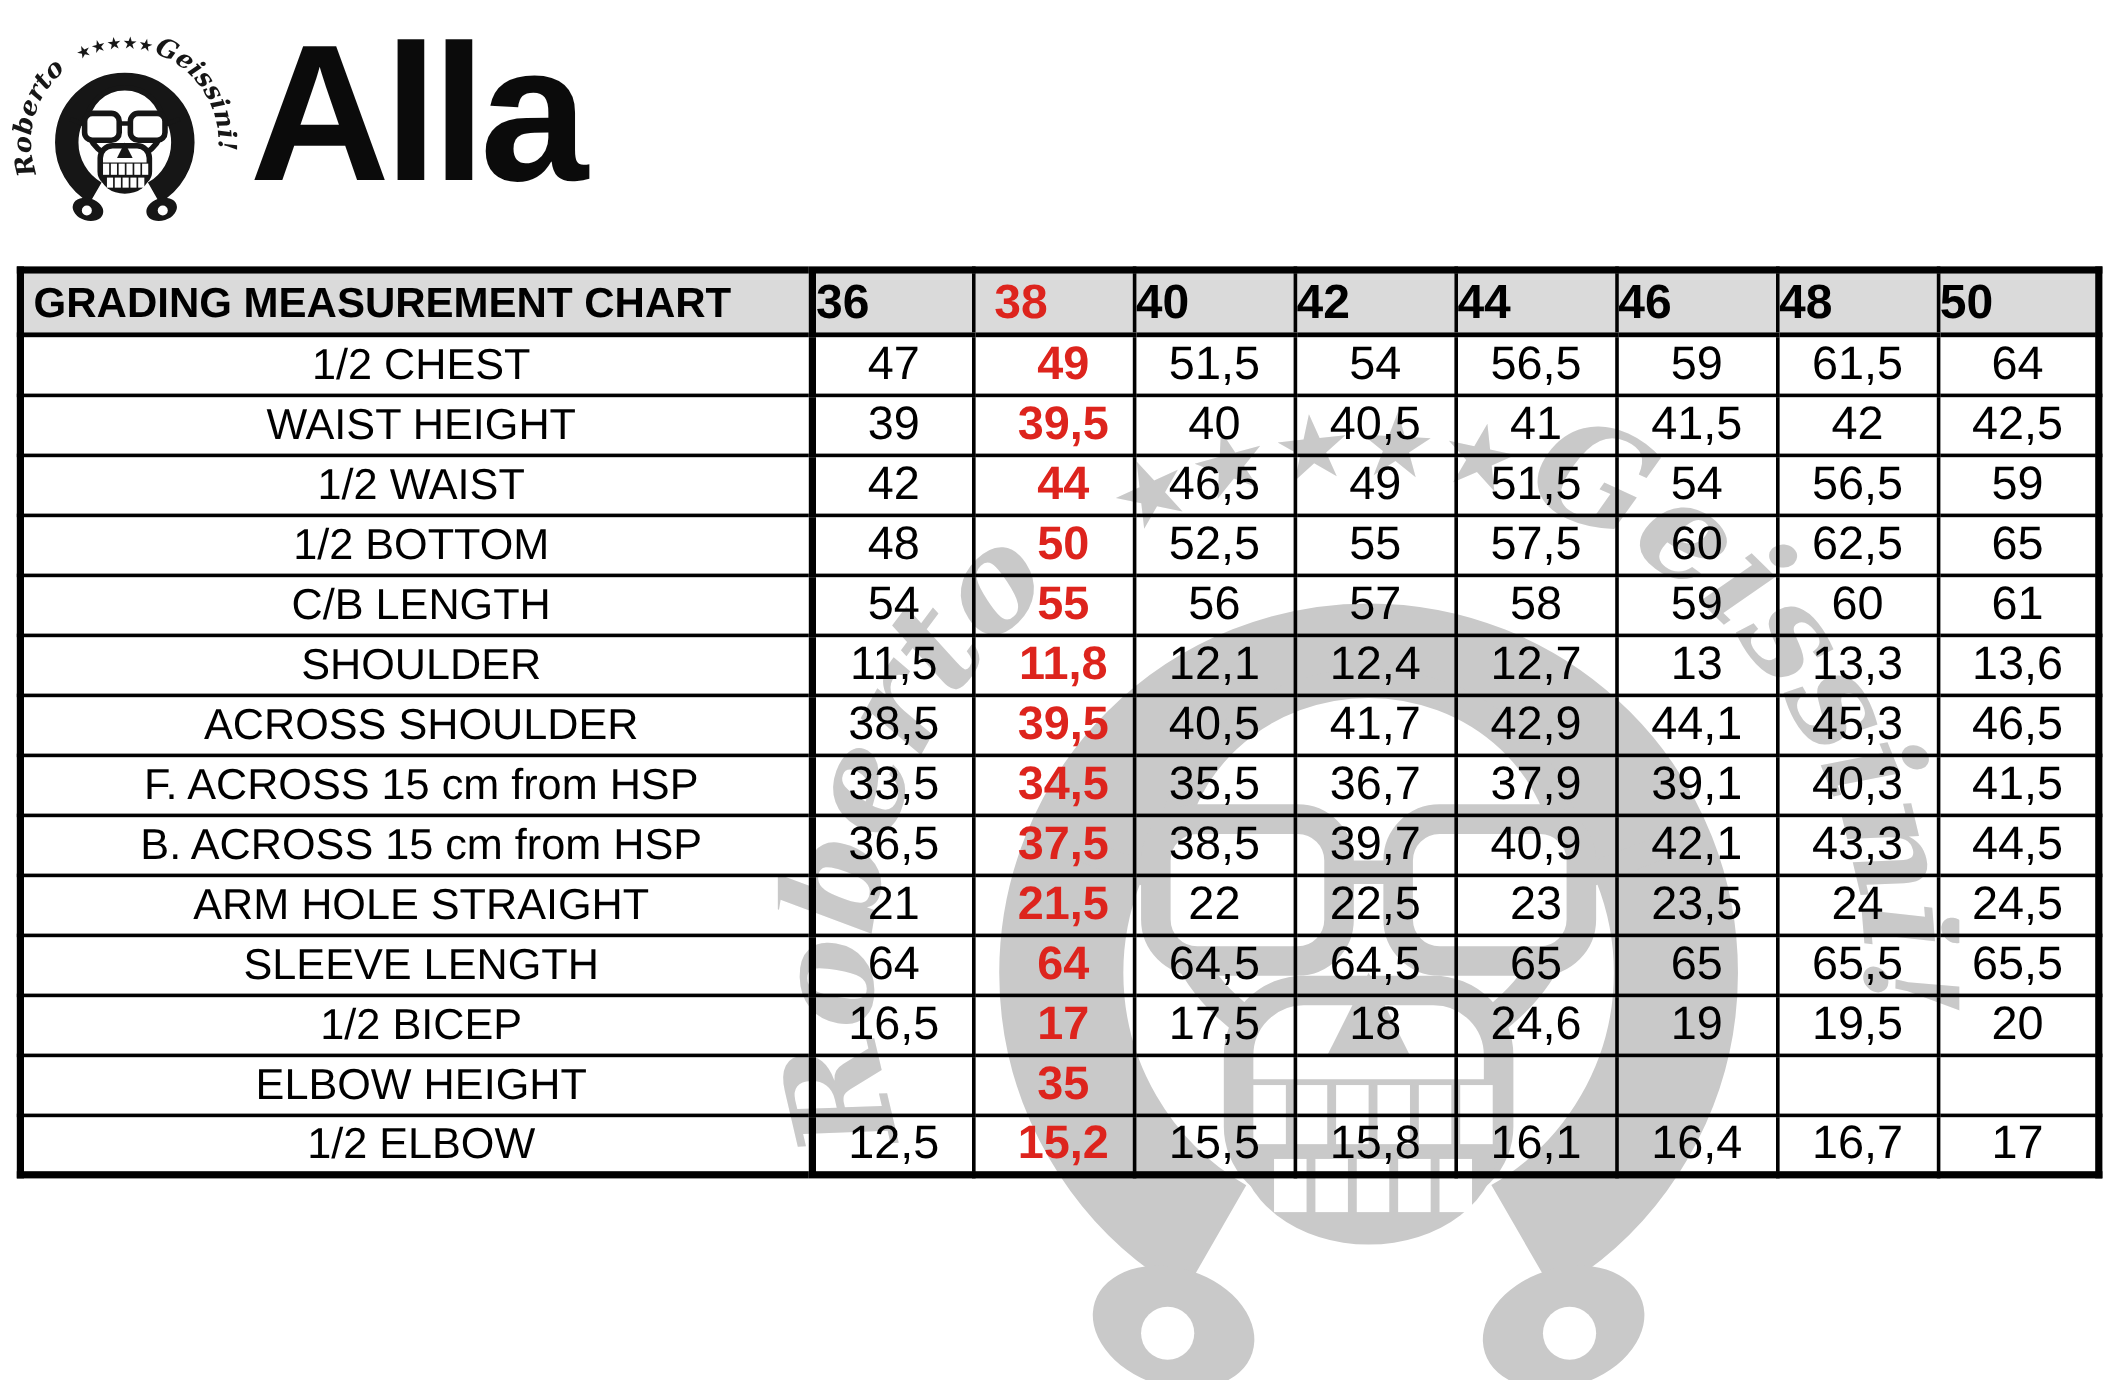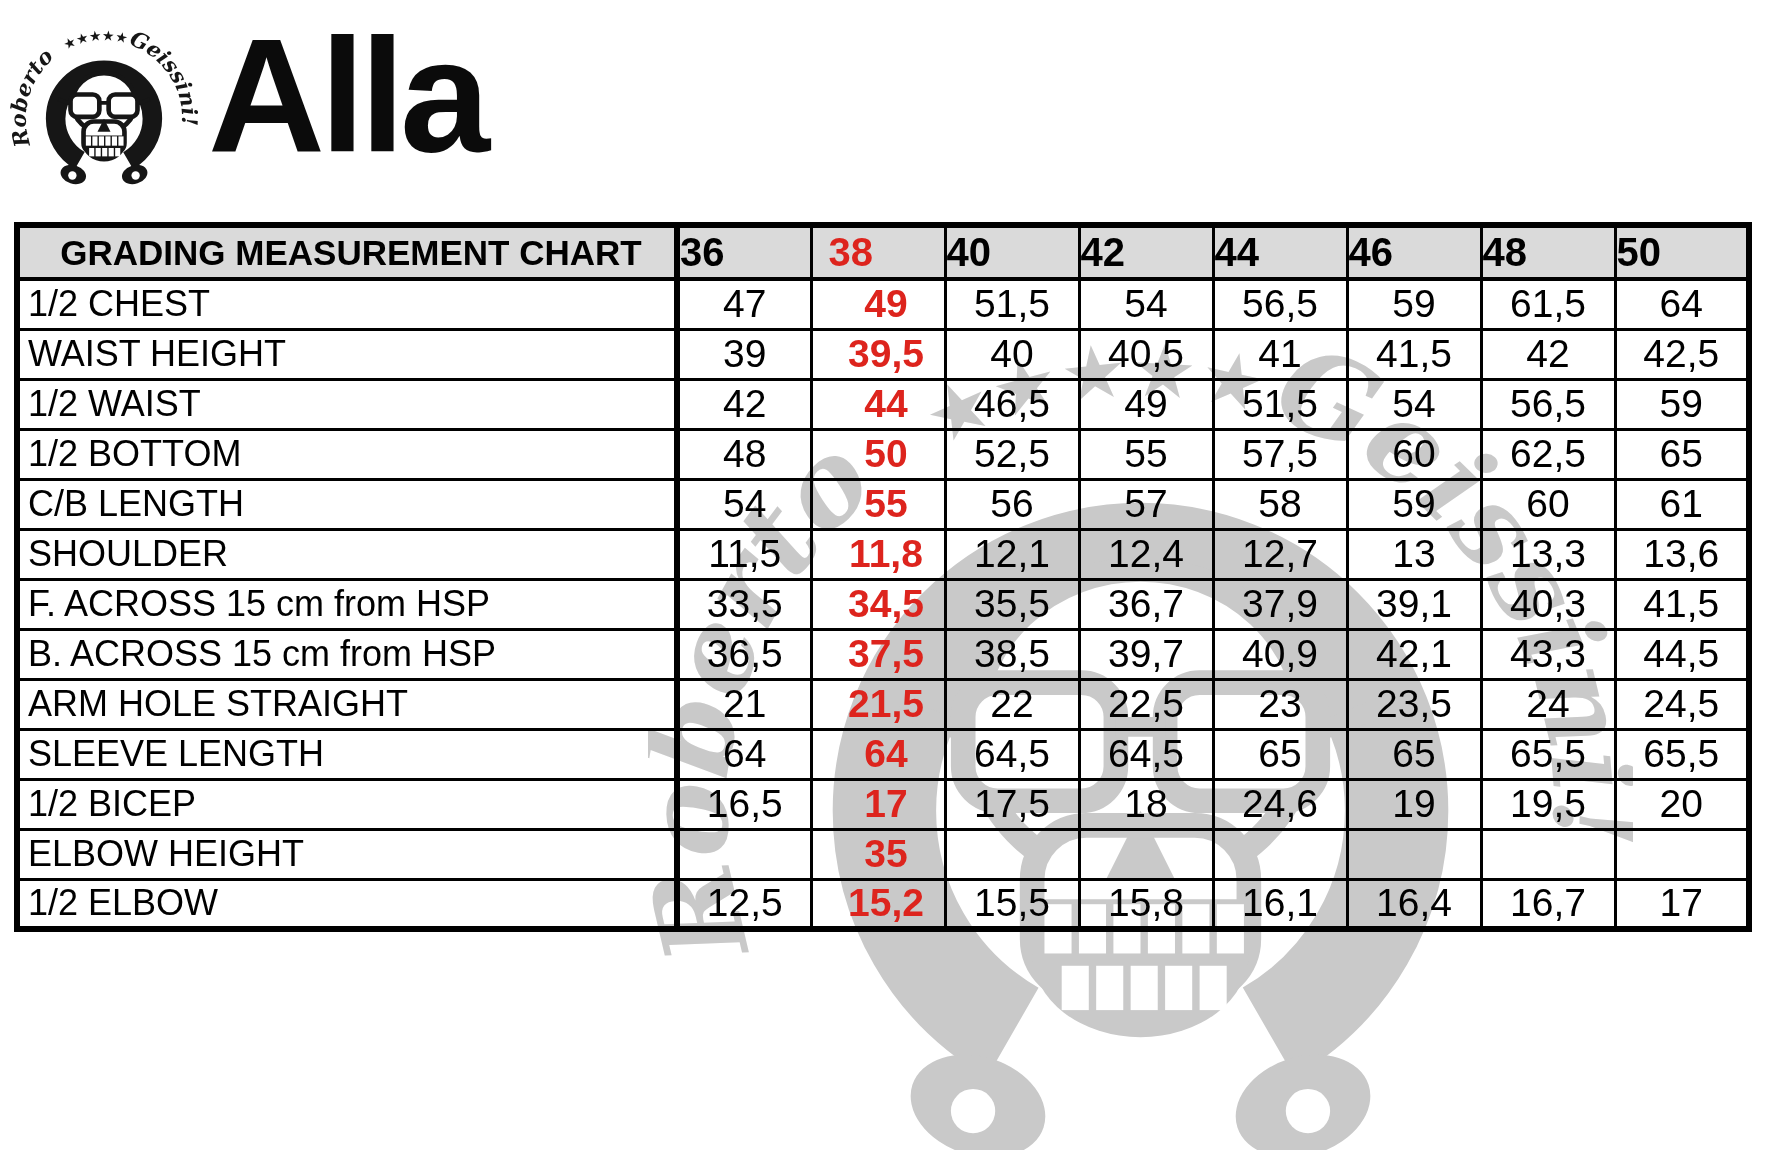--- a/index.html
+++ b/index.html
@@ -36,24 +36,24 @@
   th,td{
     border:3px solid var(--ink);
     padding:0;vertical-align:middle;overflow:hidden;white-space:nowrap;
   }
   thead tr{height:54px;}
   thead th{
     background:var(--header-bg);
     font-weight:bold;font-size:40px;text-align:left;
     border-bottom:4px solid var(--ink);
   }
-  thead th.chart-title{font-size:35px;text-align:center;padding-left:8px;margin-top:44px;}
+  thead th.chart-title{font-size:35px;text-align:left;padding-left:8px;margin-top:44px;}
   th:nth-child(2),td:nth-child(2){border-left-width:6px;}
   tbody tr{height:50px;}
-  td.label{font-size:36px;text-align:left;padding-left:8px;}
+  td.label{font-size:36px;text-align:center;padding-left:8px;}
   td.val{font-size:39px;text-align:center;}
   .hl{color:var(--hl-red);font-weight:bold;padding-left:16px;}
 </style>
 </head>
 <body>
 
 <svg width="0" height="0" style="position:absolute">
   <defs>
     <symbol id="rg-logo" viewBox="0 0 200 215">
       <path id="rg-arc" d="M 22 150 A 84 84 0 1 1 178 150" fill="none"></path>
@@ -199,20 +199,31 @@
         <td class="val">11,5</td>
         <td class="val hl">11,8</td>
         <td class="val">12,1</td>
         <td class="val">12,4</td>
         <td class="val">12,7</td>
         <td class="val">13</td>
         <td class="val">13,3</td>
         <td class="val">13,6</td>
       </tr>
       <tr>
+        <td class="label">ACROSS SHOULDER</td>
+        <td class="val">38,5</td>
+        <td class="val hl">39,5</td>
+        <td class="val">40,5</td>
+        <td class="val">41,7</td>
+        <td class="val">42,9</td>
+        <td class="val">44,1</td>
+        <td class="val">45,3</td>
+        <td class="val">46,5</td>
+      </tr>
+      <tr>
         <td class="label">F. ACROSS 15 cm from HSP</td>
         <td class="val">33,5</td>
         <td class="val hl">34,5</td>
         <td class="val">35,5</td>
         <td class="val">36,7</td>
         <td class="val">37,9</td>
         <td class="val">39,1</td>
         <td class="val">40,3</td>
         <td class="val">41,5</td>
       </tr>

